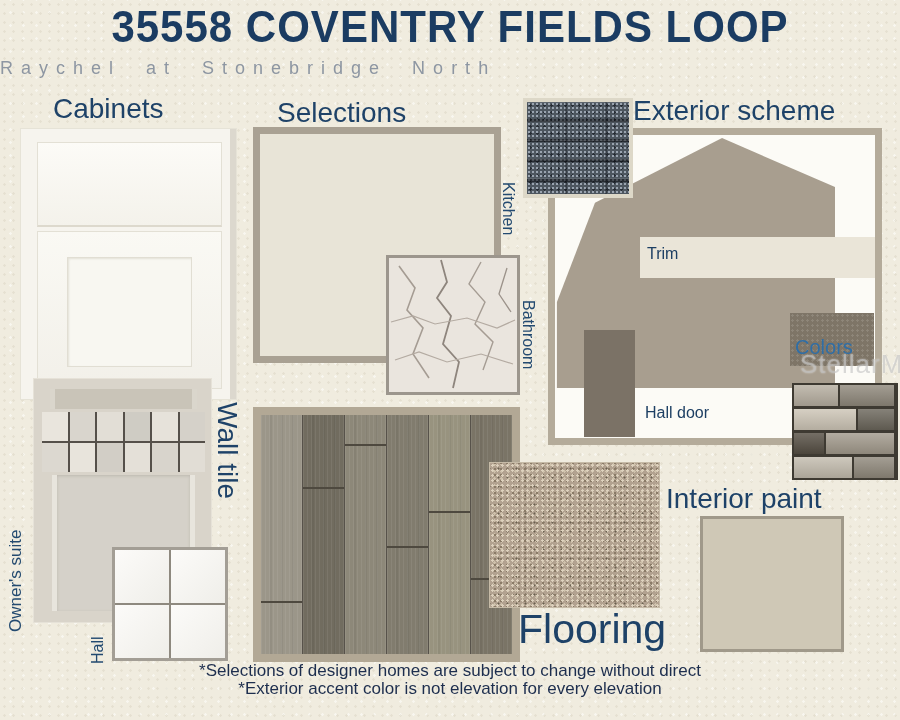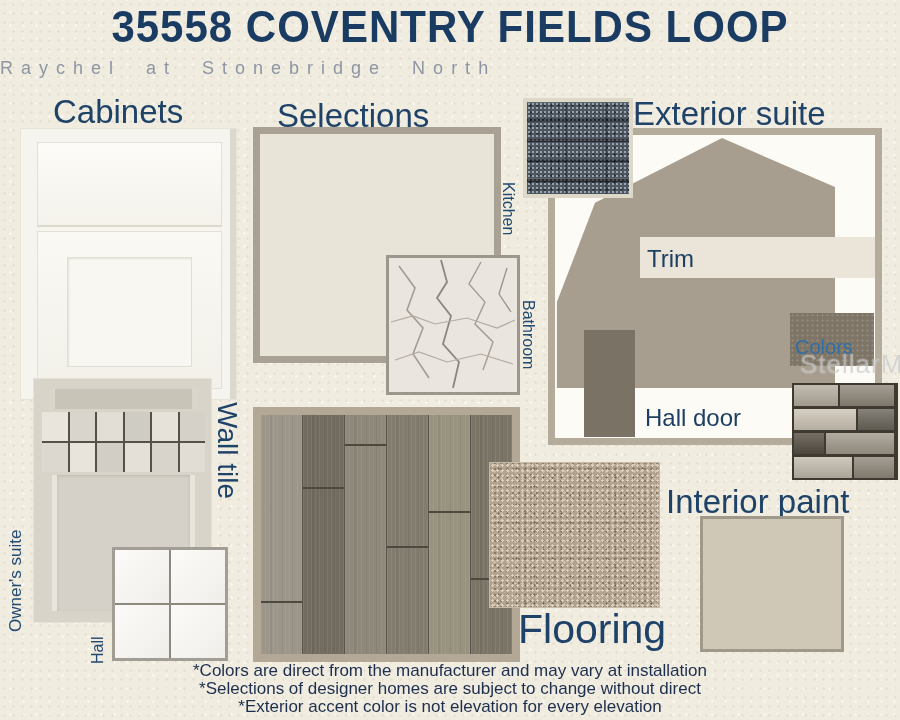--- a/index.html
+++ b/index.html
@@ -21,25 +21,25 @@
     top:3px; left:0; width:100%; text-align:center;
     font-size:42px; font-weight:bold; letter-spacing:1px;
     color:#1b3c62; transform:scaleY(1.05);
   }
   .subtitle{
     top:58px; left:0; width:100%; text-align:left;
     font-size:18px; color:#8d96a2; letter-spacing:8px; word-spacing:12px;
   }
 
   
-  .sec-label{ color:#1e4268; font-size:33px; }
+  .sec-label{ color:#1e4268; font-size:28px; }
   .v-label{ color:#234a70; font-size:16px; writing-mode:vertical-rl; }
   .v-label-up{ color:#234a70; font-size:16px; white-space:nowrap;
                transform:rotate(-90deg); transform-origin:left top; }
-  .mini-label{ color:#1d3f63; font-size:24px; }
+  .mini-label{ color:#1d3f63; font-size:16px; }
 
   
   .cabinets-photo{ left:20px; top:128px; width:217px; height:272px;
     background:#f6f4ee; border:1px solid #e6e3d7;
     box-shadow:inset -6px 0 0 #dcd8ce; }
   .cab-drawer{ position:absolute; left:16px; top:13px; width:185px; height:85px;
     background:linear-gradient(#fcfbf7,#f4f2eb); border:1px solid #e3e0d5;
     border-bottom:2px solid #ddd9cd; }
   .cab-door{ position:absolute; left:16px; top:102px; width:185px; height:158px;
     background:linear-gradient(#faf9f4,#f2f0e9); border:1px solid #e3e0d5; }
@@ -158,21 +158,21 @@
     <path d="M52 2 L58 24 L48 40 L62 58 L54 86 L70 104 L64 130" fill="none" stroke="#8e857d" stroke-width="1.8"></path>
     <path d="M92 4 L80 26 L96 44 L86 66 L104 84 L94 112" fill="none" stroke="#a59c93" stroke-width="1.4"></path>
     <path d="M2 64 L24 58 L46 66 L78 60 L108 70 L126 62" fill="none" stroke="#b4aba2" stroke-width="1.2"></path>
     <path d="M6 102 L30 94 L58 104 L92 96 L124 106" fill="none" stroke="#b4aba2" stroke-width="1.2"></path>
     <path d="M118 10 L110 36 L122 54" fill="none" stroke="#9b928a" stroke-width="1.3"></path>
   </svg>
 </div>
 <div class="abs v-label" style="left:499px; top:182px;">Kitchen</div>
 <div class="abs v-label" style="left:519px; top:300px;">Bathroom</div>
 
-<div class="abs sec-label" style="left:633px; top:95px;">Exterior suite</div>
+<div class="abs sec-label" style="left:633px; top:95px;">Exterior scheme</div>
 <div class="abs exterior-frame">
   <div class="house-body"></div>
   <div class="trim-bar"></div>
   <div class="trim-label mini-label">Trim</div>
   <div class="front-door"></div>
   <div class="front-door-label mini-label">Hall door</div>
   <div class="accent-swatch"></div>
   <div class="accent-label">Colors</div>
 </div>
 <div class="abs shingle-swatch"></div>
@@ -236,16 +236,15 @@
       <div class="seam" style="top:68%"></div>
     </div>
 </div>
 <div class="abs carpet-swatch"></div>
 <div class="abs sec-label" style="left:518px; top:606px; font-size:41px;">Flooring</div>
 
 <div class="abs sec-label" style="left:666px; top:483px;">Interior paint</div>
 <div class="abs paint-swatch"></div>
 
 <div class="abs footnotes">
-  <div>*Colors are direct from the manufacturer and may vary at installation</div>
   <div>*Selections of designer homes are subject to change without direct</div>
   <div>*Exterior accent color is not elevation for every elevation</div>
 </div>
 
 </body></html>

